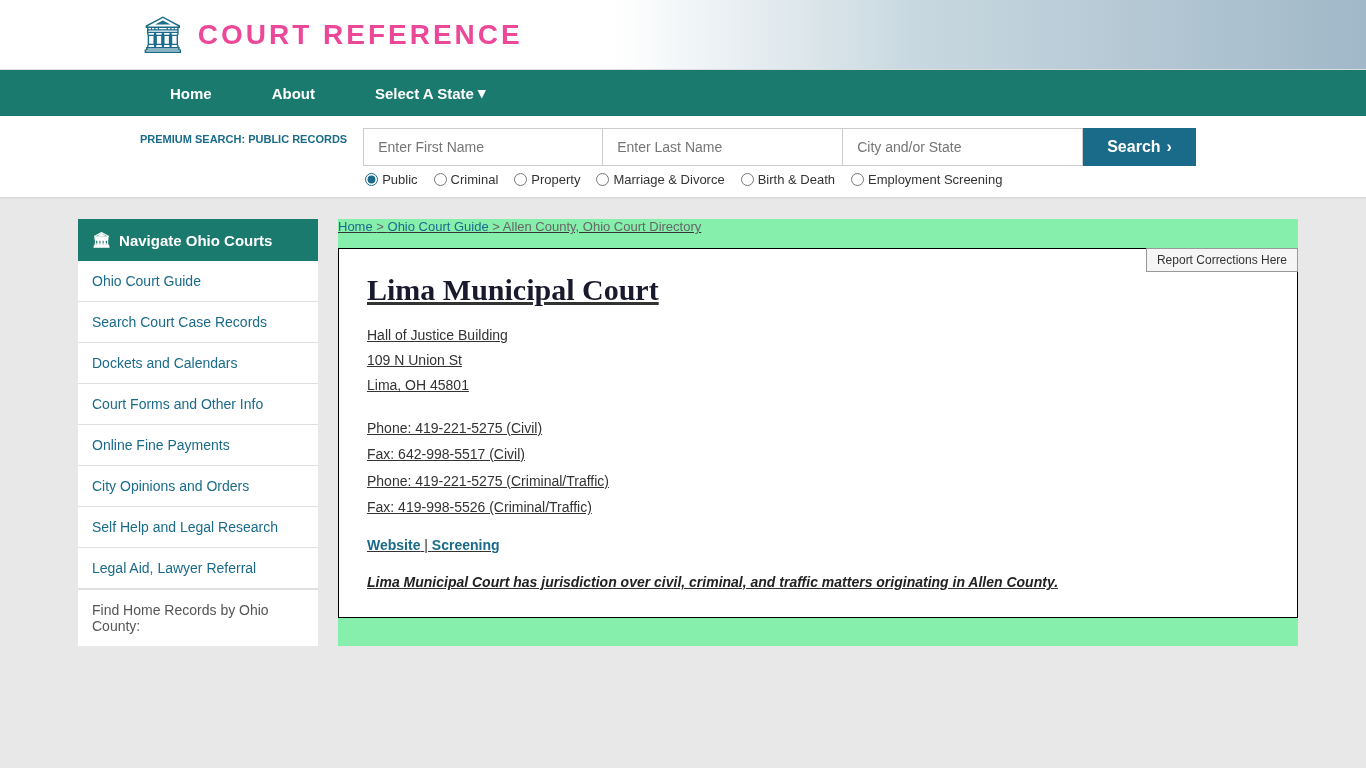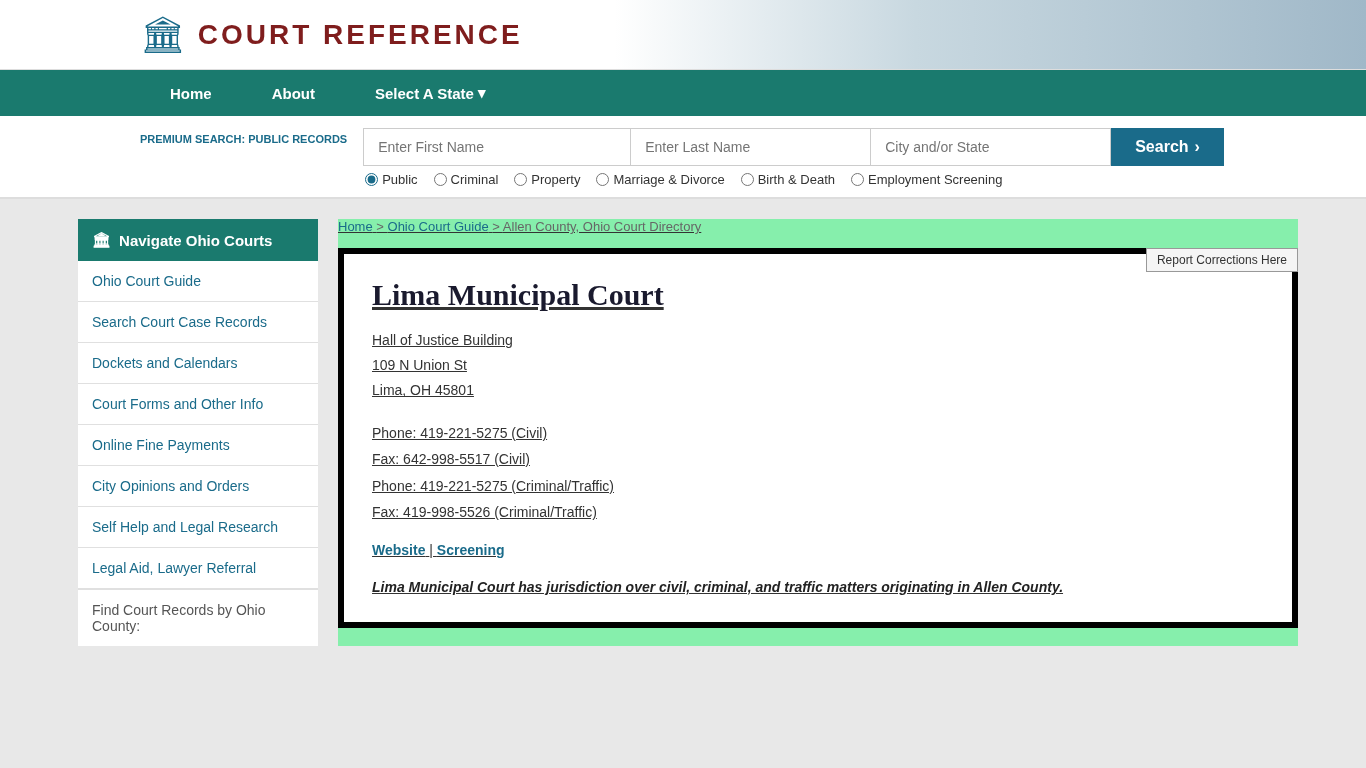--- a/index.html
+++ b/index.html
@@ -32,21 +32,21 @@
       z-index: 1;
     }
     #logo-icon {
       color: #1a6b8a;
       font-size: 36px;
     }
     #logo-text {
       font-size: 28px;
       font-weight: 900;
       letter-spacing: 3px;
-      color: #7f1d1d;
+      color: #ec4899;
       text-transform: uppercase;
     }
 
     
     #nav {
       background: #1a7a6e;
       display: flex;
       padding-left: 140px;
     }
     .nav-item {
@@ -88,21 +88,21 @@
       display: flex;
       gap: 0;
     }
     #search-inputs input {
       border: 1px solid #ccc;
       padding: 10px 14px;
       font-size: 14px;
       outline: none;
       color: #999;
     }
-    #search-inputs input:first-child { width: 268px; }
+    #search-inputs input:first-child { width: 240px; }
     #search-inputs input:nth-child(2) { width: 240px; border-left: none; }
     #search-inputs input:nth-child(3) { width: 240px; border-left: none; }
     #search-button {
       background: #1a6b8a;
       color: #fff;
       border: none;
       padding: 10px 24px;
       font-size: 16px;
       font-weight: bold;
       cursor: pointer;
@@ -186,21 +186,21 @@
       border: 1px solid #999;
       padding: 4px 10px;
       font-size: 12px;
       color: #333;
       background: #f5f5f5;
       cursor: pointer;
       margin-bottom: 10px;
     }
     #court-card {
       background: #fff;
-      border: 6px solid #000000;
+      border: 1px solid #000000;
       padding: 24px 28px;
     }
     #court-name {
       font-size: 30px;
       font-weight: 900;
       color: #1a1a2e;
       margin-bottom: 16px;
       font-family: Georgia, serif;
     }
     #court-address {
@@ -295,21 +295,21 @@
       <span>Navigate Ohio Courts</span>
     </div>
     <a class="sidebar-link">Ohio Court Guide</a>
     <a class="sidebar-link">Search Court Case Records</a>
     <a class="sidebar-link">Dockets and Calendars</a>
     <a class="sidebar-link">Court Forms and Other Info</a>
     <a class="sidebar-link">Online Fine Payments</a>
     <a class="sidebar-link">City Opinions and Orders</a>
     <a class="sidebar-link">Self Help and Legal Research</a>
     <a class="sidebar-link">Legal Aid, Lawyer Referral</a>
-    <div id="find-records">Find Court Records by Ohio County:</div>
+    <div id="find-records">Find Home Records by Ohio County:</div>
   </div>
 
   <div id="content">
 
     <div id="breadcrumb">
       <a>Home</a>
       <span> &gt; </span>
       <a>Ohio Court Guide</a>
       <span> &gt; </span>
       <span>Allen County, Ohio Court Directory</span>

